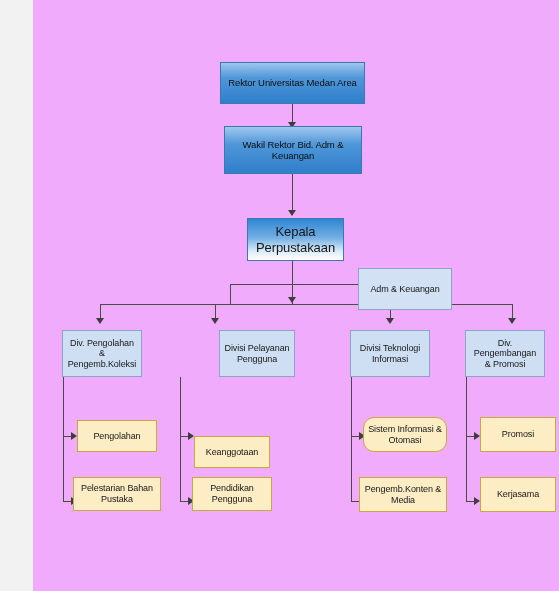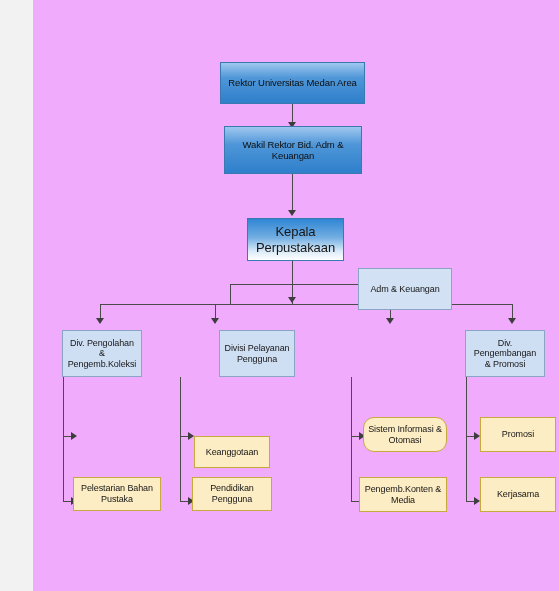--- a/index.html
+++ b/index.html
@@ -171,26 +171,33 @@
   <div class="node unit" style="left:62px; top:330px; width:80px; height:47px;">
     <span class="label">Div. Pengolahan &amp;
 Pengemb.Koleksi</span>
   </div>
 
   <div class="node unit" style="left:179px; top:330px; width:76px; height:47px;margin-left:40px;">
     <span class="label">Divisi Pelayanan
 Pengguna</span>
   </div>
 
+  <div class="node unit" style="left:350px; top:330px; width:80px; height:47px;">
+    <span class="label">Divisi Teknologi
+Informasi</span>
+  </div>
 
   <div class="node unit" style="left:465px; top:330px; width:80px; height:47px;">
     <span class="label">Div. Pengembangan
 &amp; Promosi</span>
   </div>
 
+  <div class="node leaf" style="left:77px; top:420px; width:80px; height:32px;">
+    <span class="label">Pengolahan</span>
+  </div>
   <div class="node leaf" style="left:73px; top:477px; width:88px; height:34px;">
     <span class="label">Pelestarian Bahan
 Pustaka</span>
   </div>
 
   <div class="node leaf" style="left:194px; top:436px; width:76px; height:32px;">
     <span class="label">Keanggotaan</span>
   </div>
   <div class="node leaf" style="left:192px; top:477px; width:80px; height:34px;">
     <span class="label">Pendidikan

